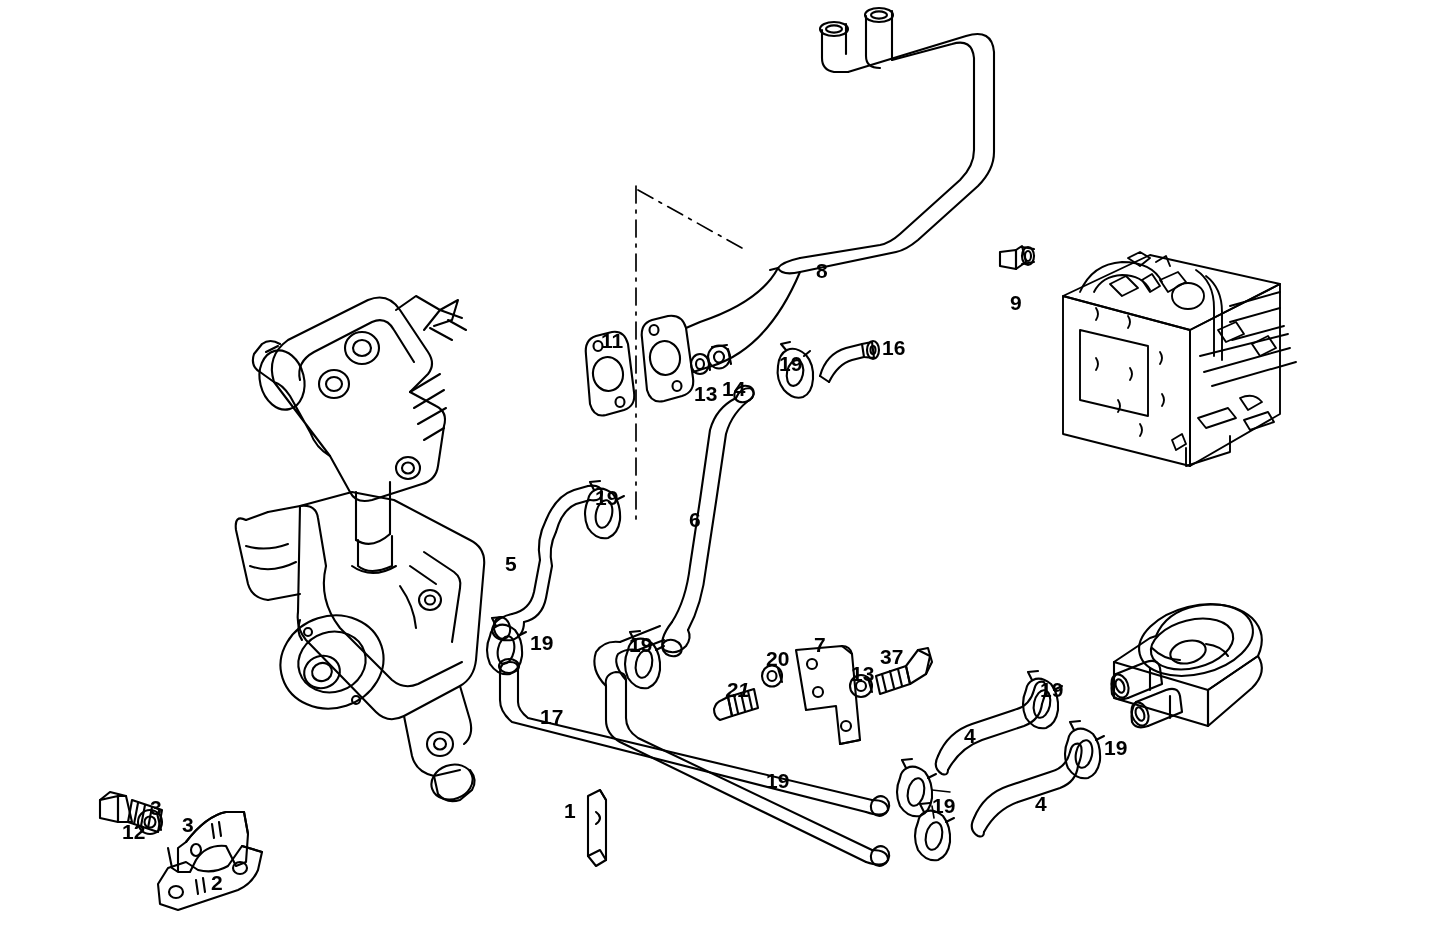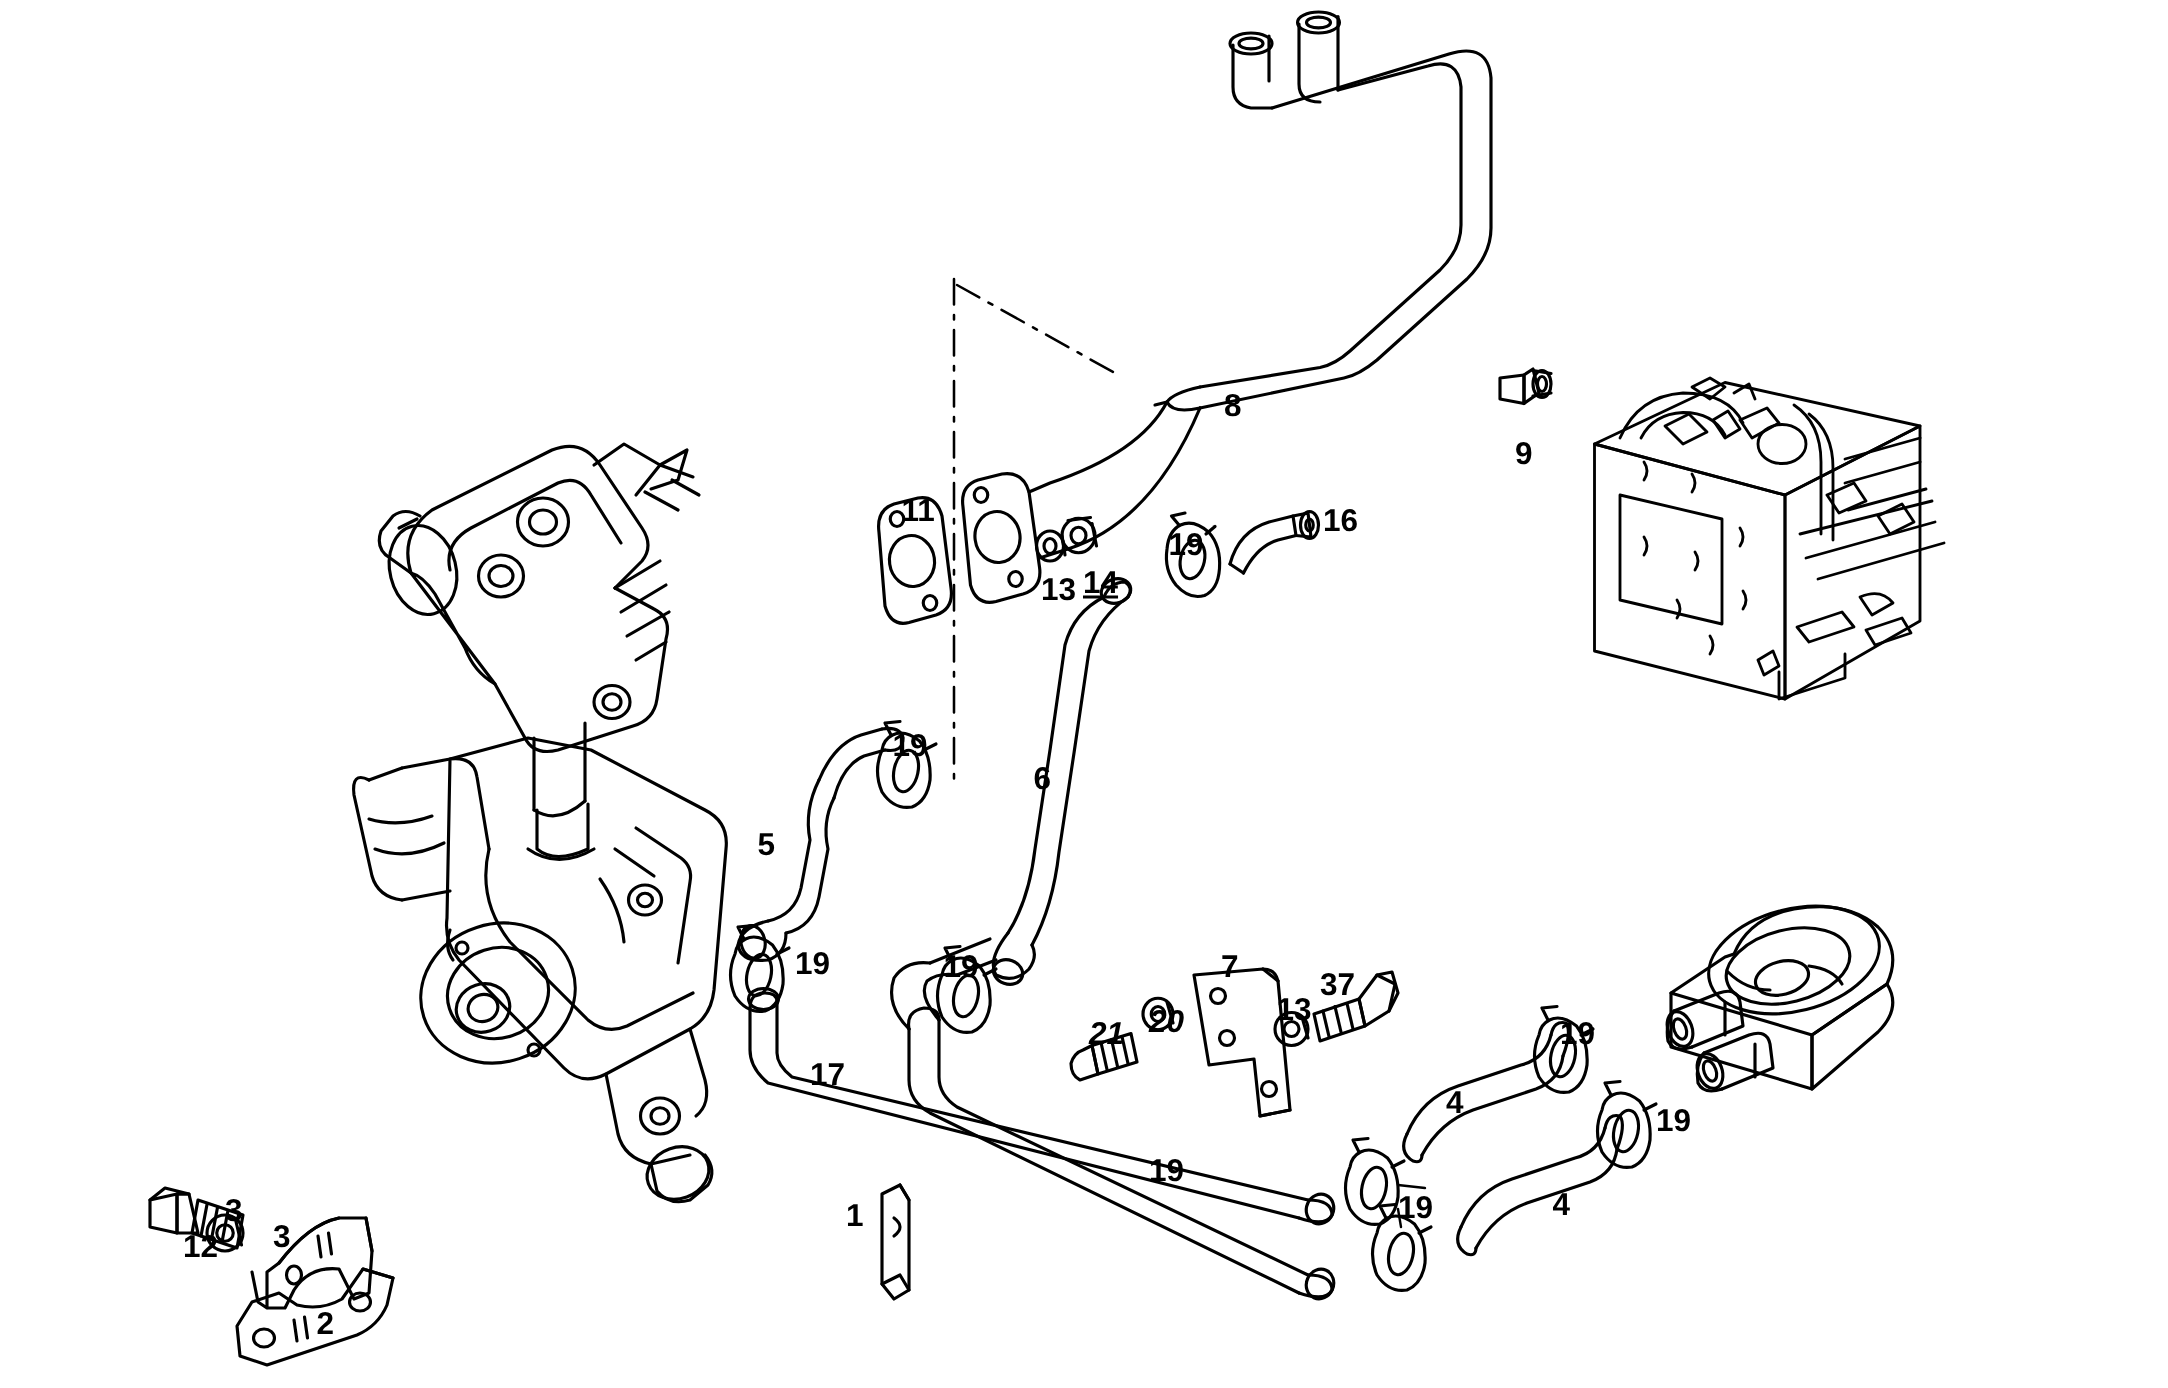--- a/index.html
+++ b/index.html
@@ -481,31 +481,31 @@
     <span class="callout" style="left:964px; top:725px;">4</span>
     <span class="callout" style="left:1035px; top:793px;">4</span>
     <span class="callout" style="left:505px; top:553px;">5</span>
     <span class="callout" style="left:689px; top:509px;">6</span>
     <span class="callout" style="left:814px; top:634px;">7</span>
     <span class="callout" style="left:816px; top:260px;">8</span>
     <span class="callout" style="left:1010px; top:292px;">9</span>
     <span class="callout" style="left:150px; top:797px;">3</span>
     <span class="callout" style="left:122px; top:784px;margin-top:37px;">12</span>
     <span class="callout" style="left:694px; top:383px;">13</span>
-    <span class="callout" style="left:722px; top:378px;text-decoration:underline;">14</span>
+    <span class="callout" style="left:722px; top:378px;">14</span>
     <span class="callout" style="left:601px; top:330px;">11</span>
     <span class="callout" style="left:882px; top:337px;">16</span>
     <span class="callout" style="left:540px; top:706px;">17</span>
     <span class="callout" style="left:766px; top:770px;">19</span>
     <span class="callout" style="left:595px; top:487px;">19</span>
     <span class="callout" style="left:530px; top:632px;">19</span>
     <span class="callout" style="left:629px; top:634px;">19</span>
     <span class="callout" style="left:779px; top:353px;">19</span>
     <span class="callout" style="left:1040px; top:679px;">19</span>
     <span class="callout" style="left:1104px; top:737px;">19</span>
     <span class="callout" style="left:932px; top:795px;">19</span>
-    <span class="callout" style="left:766px; top:671px;font-style:italic;">20</span>
+    <span class="callout" style="left:766px; top:648px;">20</span>
     <span class="callout" style="left:726px; top:679px;font-style:italic;">21</span>
     <span class="callout" style="left:851px; top:663px;">13</span>
     <span class="callout" style="left:880px; top:646px;">37</span>
   </div>
 
 </div>
 
 </body></html>

